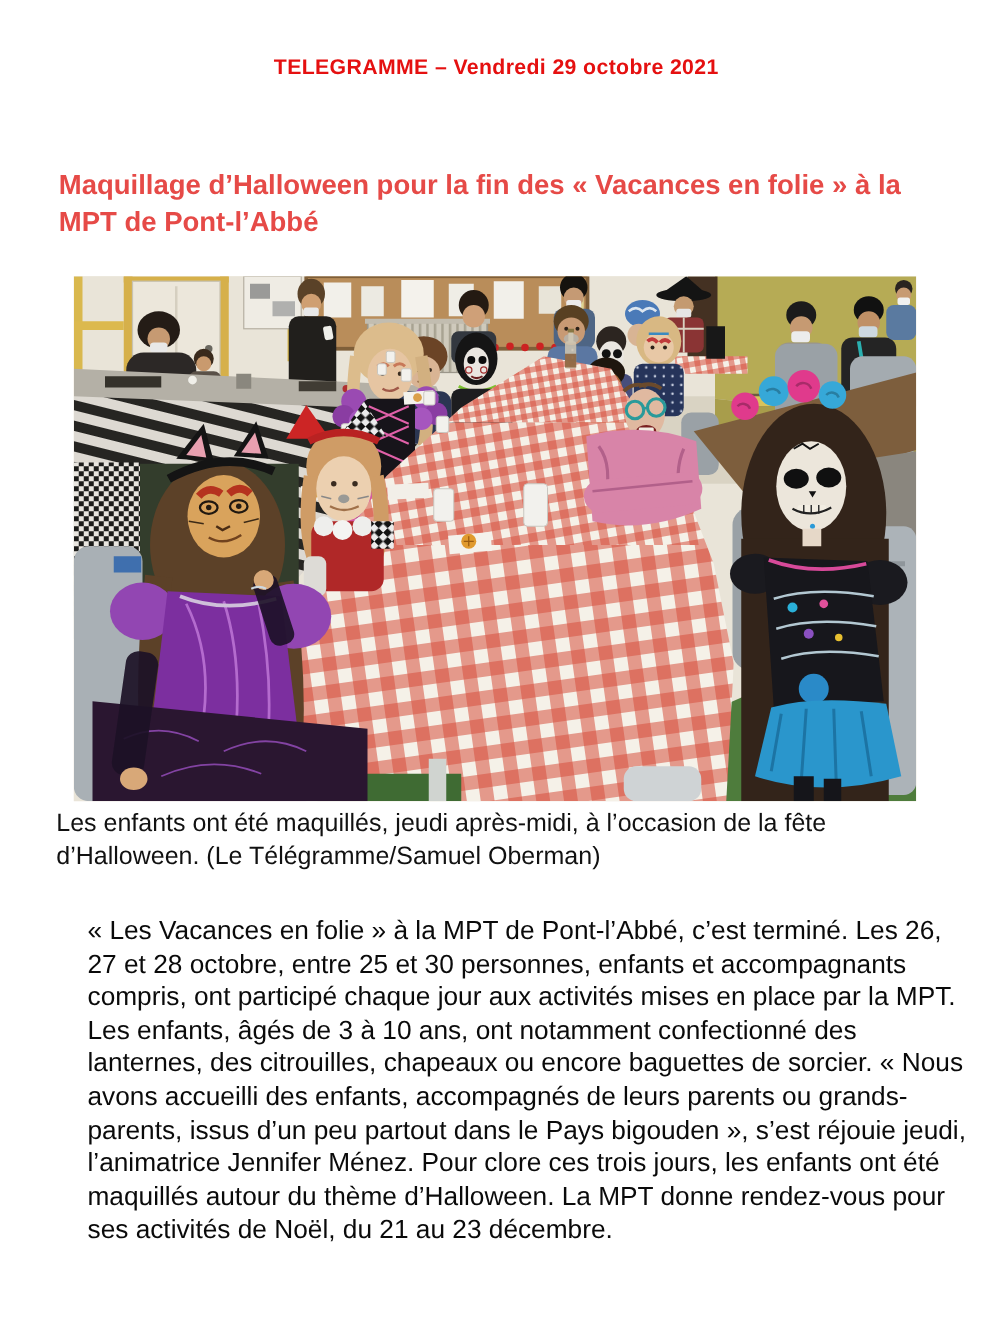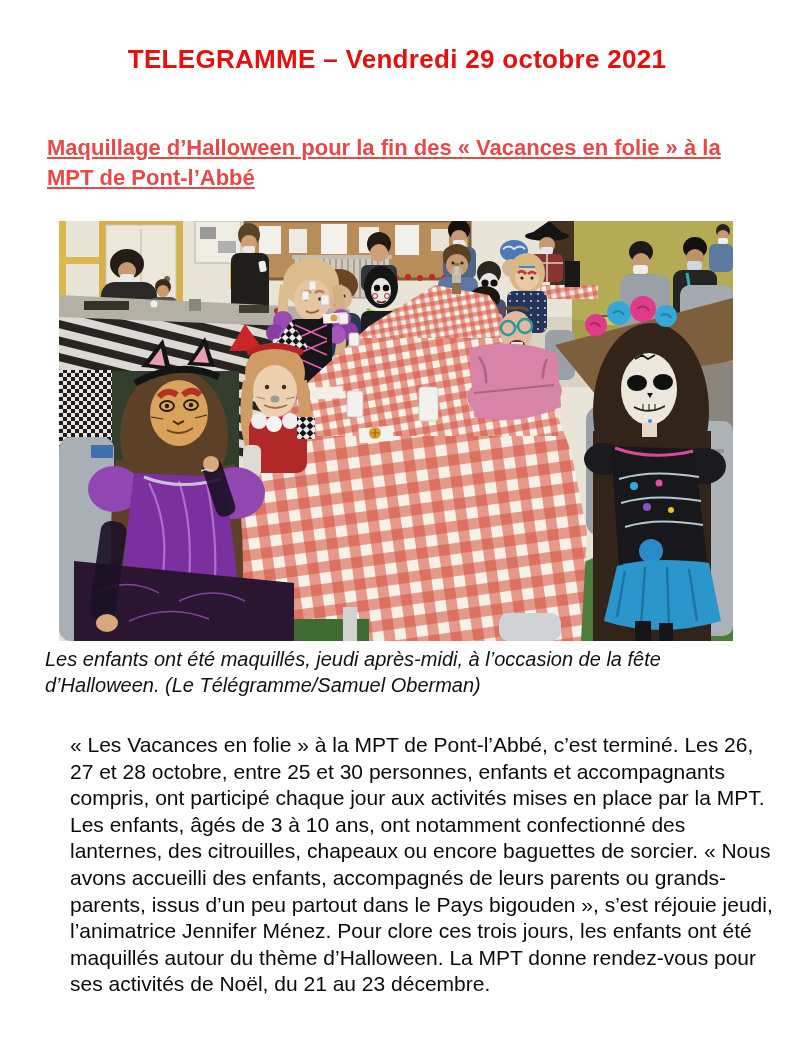--- a/index.html
+++ b/index.html
@@ -1,27 +1,27 @@
 <!DOCTYPE html>
 <html><head>
 <meta charset="utf-8">
 <style>
   html,body{margin:0;padding:0;background:#ffffff;}
   body{width:794px;height:1058px;overflow:hidden;
        font-family:"Liberation Sans","DejaVu Sans",sans-serif;color:#0a0a0a;}
   .page{position:relative;width:794px;height:1058px;background:#fff;}
   .masthead{position:absolute;top:44px;left:0;width:794px;text-align:center;
-            font-size:26px;font-weight:bold;color:#e51010;letter-spacing:.3px;}
+            font-size:17px;font-weight:bold;color:#e51010;letter-spacing:.3px;}
   .headline{position:absolute;top:133px;left:47px;width:715px;
-            font-size:22px;font-weight:bold;color:#e64a47;line-height:30px;text-decoration:underline;}
+            font-size:22px;font-weight:bold;color:#e64a47;line-height:30px;}
   .photo{position:absolute;top:221px;left:59px;width:674px;height:420px;
          background:#e9e4d8;overflow:hidden;}
   .photo svg{display:block;}
   .caption{position:absolute;top:646px;left:45px;width:672px;
-           font-size:20px;font-style:italic;color:#111;line-height:26px;}
+           font-size:20px;color:#111;line-height:26px;}
   .body-text{position:absolute;top:732px;left:47px;width:710px;
              font-size:21px;color:#0a0a0a;line-height:26.6px;margin-left:23px;}
 </style>
 </head>
 <body>
 
 <div class="page">
 
   <div class="masthead">TELEGRAMME – Vendredi 29 octobre 2021</div>
 

